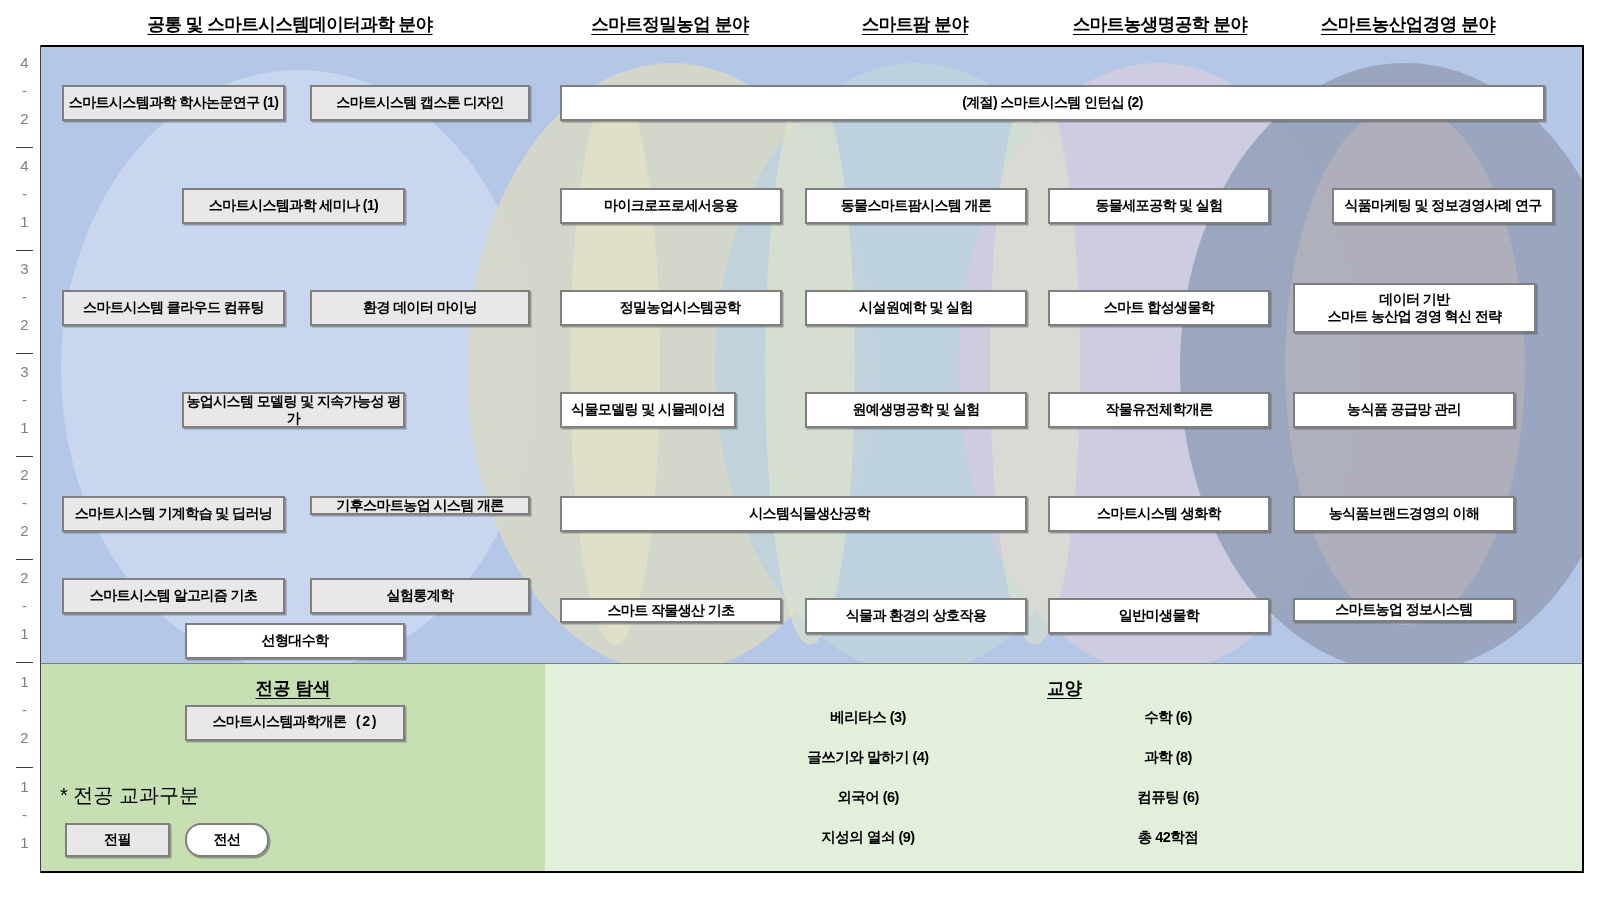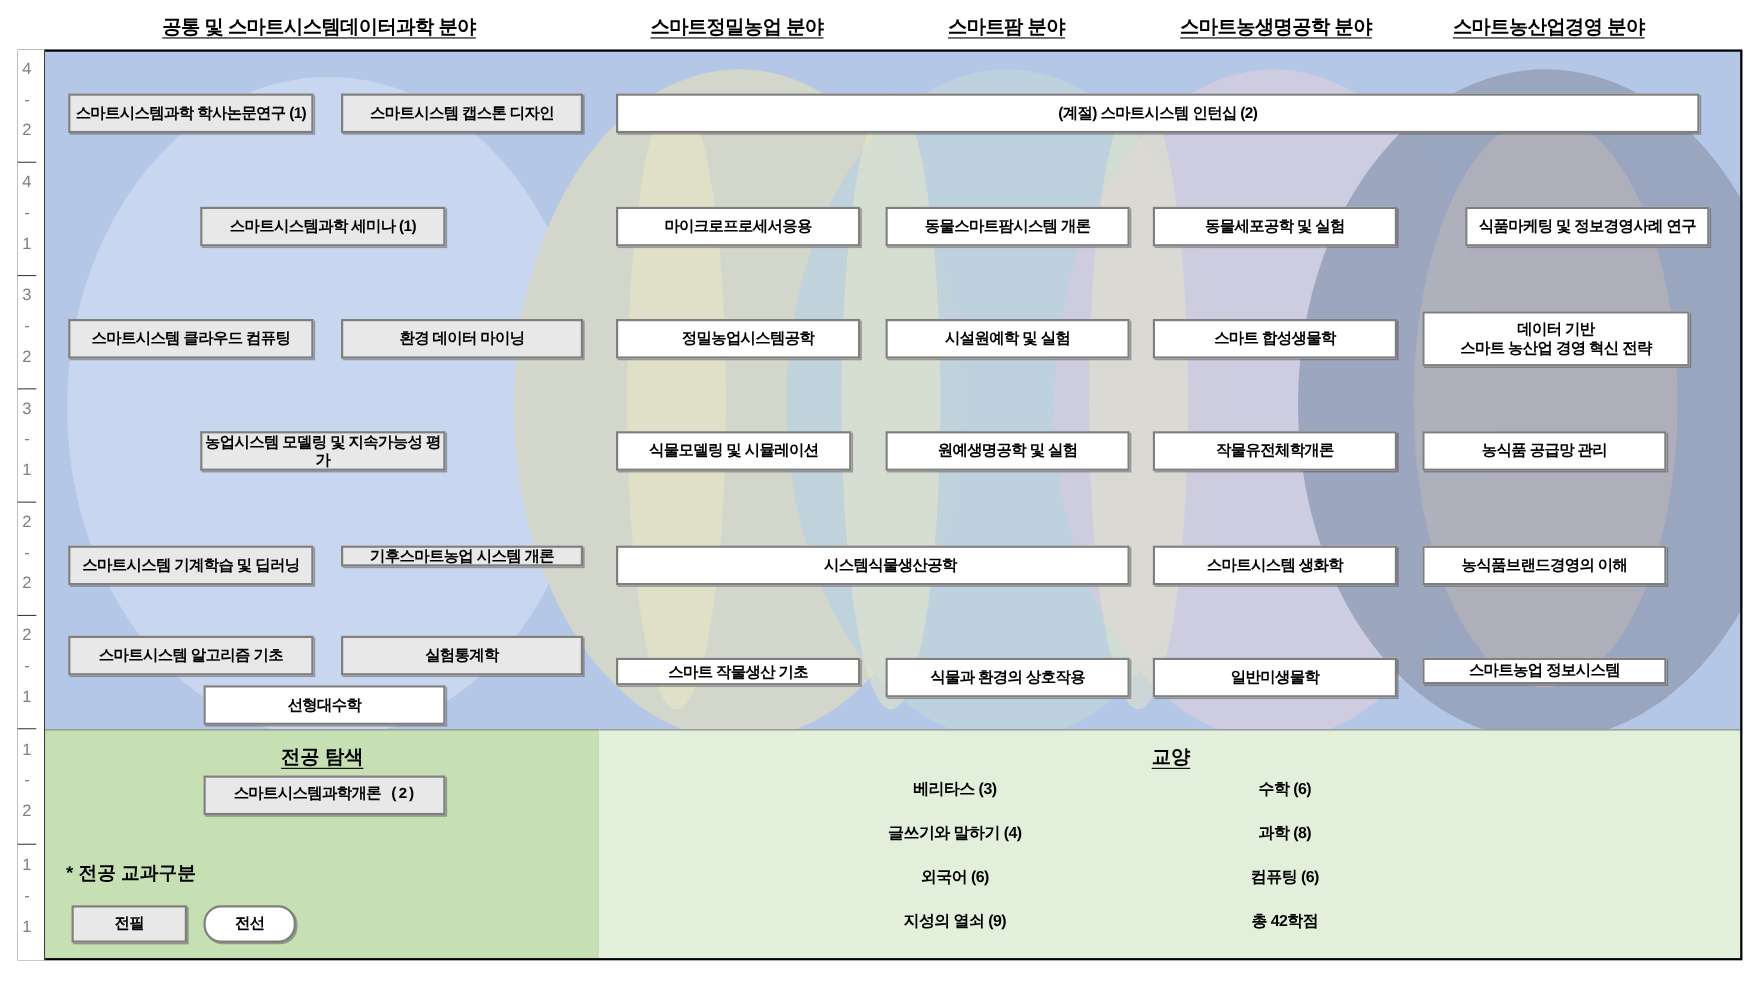--- a/index.html
+++ b/index.html
@@ -30,21 +30,21 @@
   .box{position:absolute;display:flex;flex-direction:column;align-items:center;
     justify-content:center;text-align:center;border:2px solid #7f7f7f;
     box-sizing:border-box;font-size:14px;font-weight:bold;line-height:1.25;
     box-shadow:1.5px 1.5px 0 rgba(70,70,70,.45);letter-spacing:-0.6px;}
   .gray{background:#e8e8e8;}
   .white{background:#ffffff;}
   .sectitle{position:absolute;text-align:center;font-weight:bold;font-size:17.5px;
     text-decoration:underline;text-underline-offset:4px;}
   .libitem{position:absolute;height:24px;text-align:center;font-weight:bold;
     font-size:14.5px;letter-spacing:-0.5px;}
-  .note{position:absolute;font-weight:bold;font-size:17px;}
+  .note{position:absolute;font-weight:normal;font-size:20px;}
 </style>
 </head>
 <body>
 
 <div class="colhdr" style="left:40px;width:500px;">공통 및 스마트시스템데이터과학 분야</div>
 <div class="colhdr" style="left:545px;width:250px;">스마트정밀농업 분야</div>
 <div class="colhdr" style="left:800px;width:230px;">스마트팜 분야</div>
 <div class="colhdr" style="left:1040px;width:240px;">스마트농생명공학 분야</div>
 <div class="colhdr" style="left:1288px;width:240px;">스마트농산업경영 분야</div>
 
@@ -90,21 +90,21 @@
 <div class="box gray" style="left:310px;top:290px;width:220px;height:36px;">환경 데이터 마이닝</div>
 <div class="box white" style="left:560px;top:290px;width:222px;height:36px;padding-left:18px;">정밀농업시스템공학</div>
 <div class="box white" style="left:805px;top:290px;width:222px;height:36px;">시설원예학 및 실험</div>
 <div class="box white" style="left:1048px;top:290px;width:222px;height:36px;">스마트 합성생물학</div>
 <div class="box white" style="left:1293px;top:283px;width:243px;height:50px;">
   <span>데이터 기반</span>
   <span>스마트 농산업 경영 혁신 전략</span>
 </div>
 
 <div class="box gray" style="left:182px;top:392px;width:223px;height:36px;">농업시스템 모델링 및 지속가능성 평가</div>
-<div class="box white" style="left:560px;top:392px;width:214px;height:36px;">식물모델링 및 시뮬레이션</div>
+<div class="box white" style="left:560px;top:392px;width:176px;height:36px;">식물모델링 및 시뮬레이션</div>
 <div class="box white" style="left:805px;top:392px;width:222px;height:36px;">원예생명공학 및 실험</div>
 <div class="box white" style="left:1048px;top:392px;width:222px;height:36px;">작물유전체학개론</div>
 <div class="box white" style="left:1293px;top:392px;width:222px;height:36px;">농식품 공급망 관리</div>
 
 <div class="box gray" style="left:62px;top:496px;width:223px;height:36px;">스마트시스템 기계학습 및 딥러닝</div>
 <div class="box gray" style="left:310px;top:496px;width:220px;height:19px;">기후스마트농업 시스템 개론</div>
 <div class="box white" style="left:560px;top:496px;width:467px;height:36px;padding-left:32px;">시스템식물생산공학</div>
 <div class="box white" style="left:1048px;top:496px;width:222px;height:36px;">스마트시스템 생화학</div>
 <div class="box white" style="left:1293px;top:496px;width:222px;height:36px;">농식품브랜드경영의 이해</div>
 

